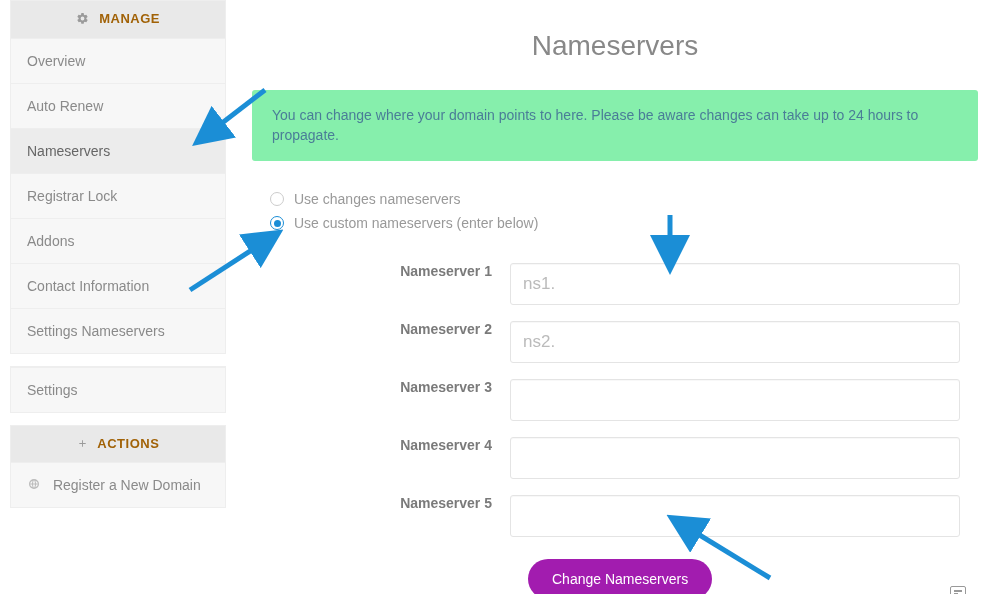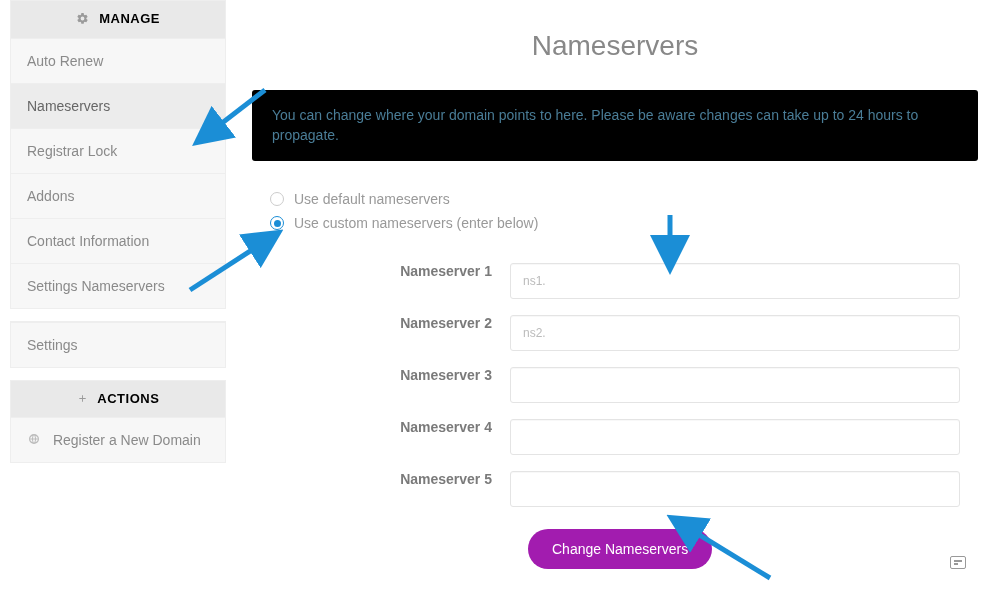--- a/index.html
+++ b/index.html
@@ -15,21 +15,21 @@
   }
   .sidebar {
     position: absolute;
     left: 10px;
     top: 0;
     width: 216px;
   }
   .side-group { margin-bottom: 12px; border: 1px solid #eee; }
   .side-header {
     background: #e9e9e9;
-    color: #000000;
+    color: #a16207;
     font-weight: 600;
     font-size: 13px;
     letter-spacing: 0.5px;
     padding: 10px 0;
     text-align: center;
   }
   .side-header .hicon { margin-right: 6px; vertical-align: middle; display: inline-block; }
   .side-item {
     background: #f7f7f7;
     border-top: 1px solid #eee;
@@ -50,21 +50,21 @@
     right: 10px;
   }
   .page-title {
     text-align: center;
     font-size: 28px;
     font-weight: 400;
     color: #888;
     padding: 30px 0 24px;
   }
   .info-banner {
-    background: #000000;
+    background: #86efac;
     color: #4a7d97;
     border-radius: 3px;
     padding: 16px 20px;
     margin: 4px 12px 26px 12px;
     line-height: 1.4;
   }
   .radio-row { padding: 4px 30px; display: flex; align-items: center; color: #999; }
   .radio-dot {
     width: 14px; height: 14px; border-radius: 50%;
     border: 1.5px solid #ccc; margin-right: 10px; flex-shrink:0;
@@ -77,21 +77,21 @@
   .ns-form { margin-top: 20px; }
   .form-row { display: flex; padding: 8px 30px 8px 140px; }
   .form-label { width: 130px; text-align: right; color: #7a7a7a; font-weight: 600; padding-right: 18px; }
   .form-input {
     flex: 1;
     border: 1px solid #e4e4e4;
     background: #fff;
     border-radius: 3px;
     padding: 10px 12px;
     color: #bbb;
-    font-size: 12px;
+    font-size: 17px;
     box-shadow: inset 0 1px 1px rgba(0,0,0,0.03);
     outline: none;
   }
   .submit-row { display: flex; padding: 14px 30px 8px 288px; }
   .submit-btn {
     background: #a21caf;
     color: #fff;
     border: none;
     border-radius: 22px;
     padding: 12px 24px;
@@ -126,20 +126,21 @@
 
   <div class="side-group">
     <div class="side-header">
       <span class="hicon">
         <svg width="13" height="13" viewBox="0 0 24 24" fill="#9a9a9a">
             <path d="M19.14,12.94a7,7,0,0,0,.05-.94,7,7,0,0,0-.05-.94l2.11-1.65a.5.5,0,0,0,.12-.64l-2-3.46a.5.5,0,0,0-.6-.22l-2.49,1a7,7,0,0,0-1.63-.94l-.38-2.65A.5.5,0,0,0,13.78,2H10.22a.5.5,0,0,0-.49.42L9.35,5.07a7,7,0,0,0-1.63.94l-2.49-1a.5.5,0,0,0-.6.22l-2,3.46a.5.5,0,0,0,.12.64L4.86,11a7,7,0,0,0-.05.94,7,7,0,0,0,.05.94L2.75,14.53a.5.5,0,0,0-.12.64l2,3.46a.5.5,0,0,0,.6.22l2.49-1a7,7,0,0,0,1.63.94l.38,2.65a.5.5,0,0,0,.49.42h3.56a.5.5,0,0,0,.49-.42l.38-2.65a7,7,0,0,0,1.63-.94l2.49,1a.5.5,0,0,0,.6-.22l2-3.46a.5.5,0,0,0-.12-.64ZM12,15.5A3.5,3.5,0,1,1,15.5,12,3.5,3.5,0,0,1,12,15.5Z"></path>
           </svg>
       </span>
       <span>MANAGE</span>
     </div>
+    <div class="side-item"><span>Overview</span></div>
     <div class="side-item"><span>Auto Renew</span></div>
     <div class="side-item active"><span>Nameservers</span></div>
     <div class="side-item"><span>Registrar Lock</span></div>
     <div class="side-item"><span>Addons</span></div>
     <div class="side-item"><span>Contact Information</span></div>
     <div class="side-item"><span>Settings Nameservers</span></div>
   </div>
 
   <div class="side-group">
     <div class="side-item"><span>Settings</span></div>
@@ -166,21 +167,21 @@
 
 </div>
 
 <div class="main">
   <div class="page-title">Nameservers</div>
 
   <div class="info-banner">You can change where your domain points to here. Please be aware changes can take up to 24 hours to propagate.</div>
 
   <div class="radio-row">
     <span class="radio-dot"></span>
-    <span>Use default nameservers</span>
+    <span>Use changes nameservers</span>
   </div>
   <div class="radio-row">
     <span class="radio-dot selected"></span>
     <span>Use custom nameservers (enter below)</span>
   </div>
 
   <div class="ns-form">
     <div class="form-row">
       <div class="form-label">Nameserver 1</div>
       <input class="form-input" value="ns1." style="">

